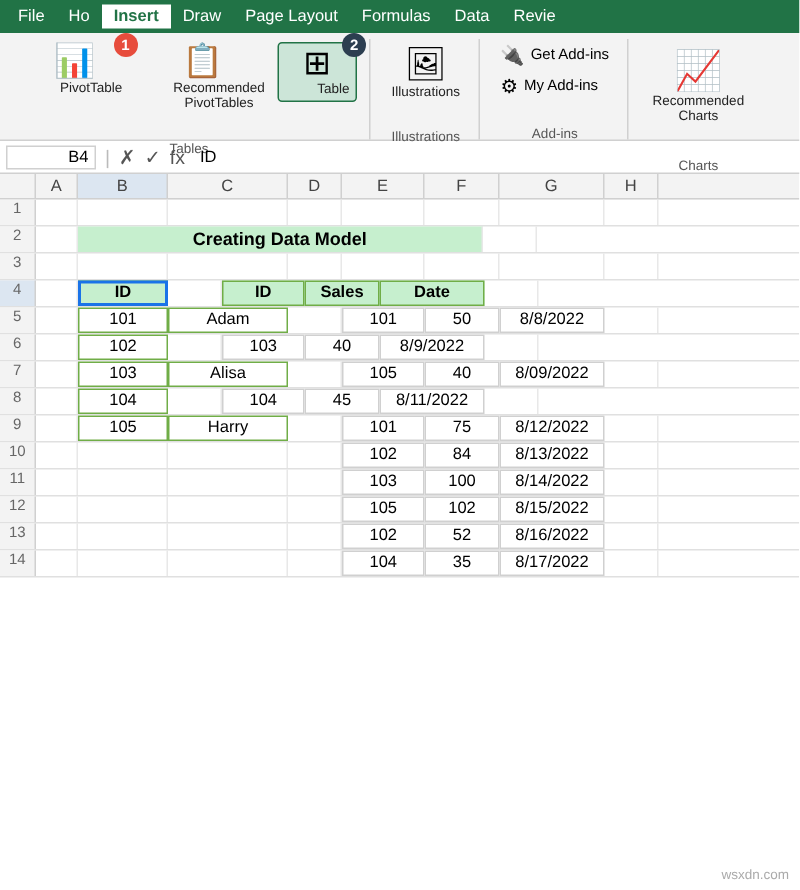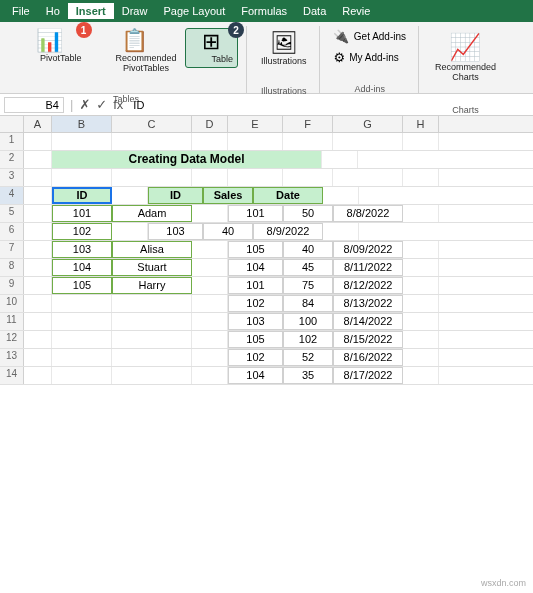--- a/index.html
+++ b/index.html
@@ -470,21 +470,20 @@
       <div class="cell col-e r-data-cell">105</div>
       <div class="cell col-f r-data-cell">40</div>
       <div class="cell col-g r-data-cell">8/09/2022</div>
       <div class="cell col-h"></div>
     </div>
 
     <div class="sheet-row">
       <div class="row-num">8</div>
       <div class="cell col-a"></div>
       <div class="cell col-b data-cell">104</div>
-      <div class="cell col-c data-cell">Stuart</div>
       <div class="cell col-d"></div>
       <div class="cell col-e r-data-cell">104</div>
       <div class="cell col-f r-data-cell">45</div>
       <div class="cell col-g r-data-cell">8/11/2022</div>
       <div class="cell col-h"></div>
     </div>
 
     <div class="sheet-row">
       <div class="row-num">9</div>
       <div class="cell col-a"></div>

